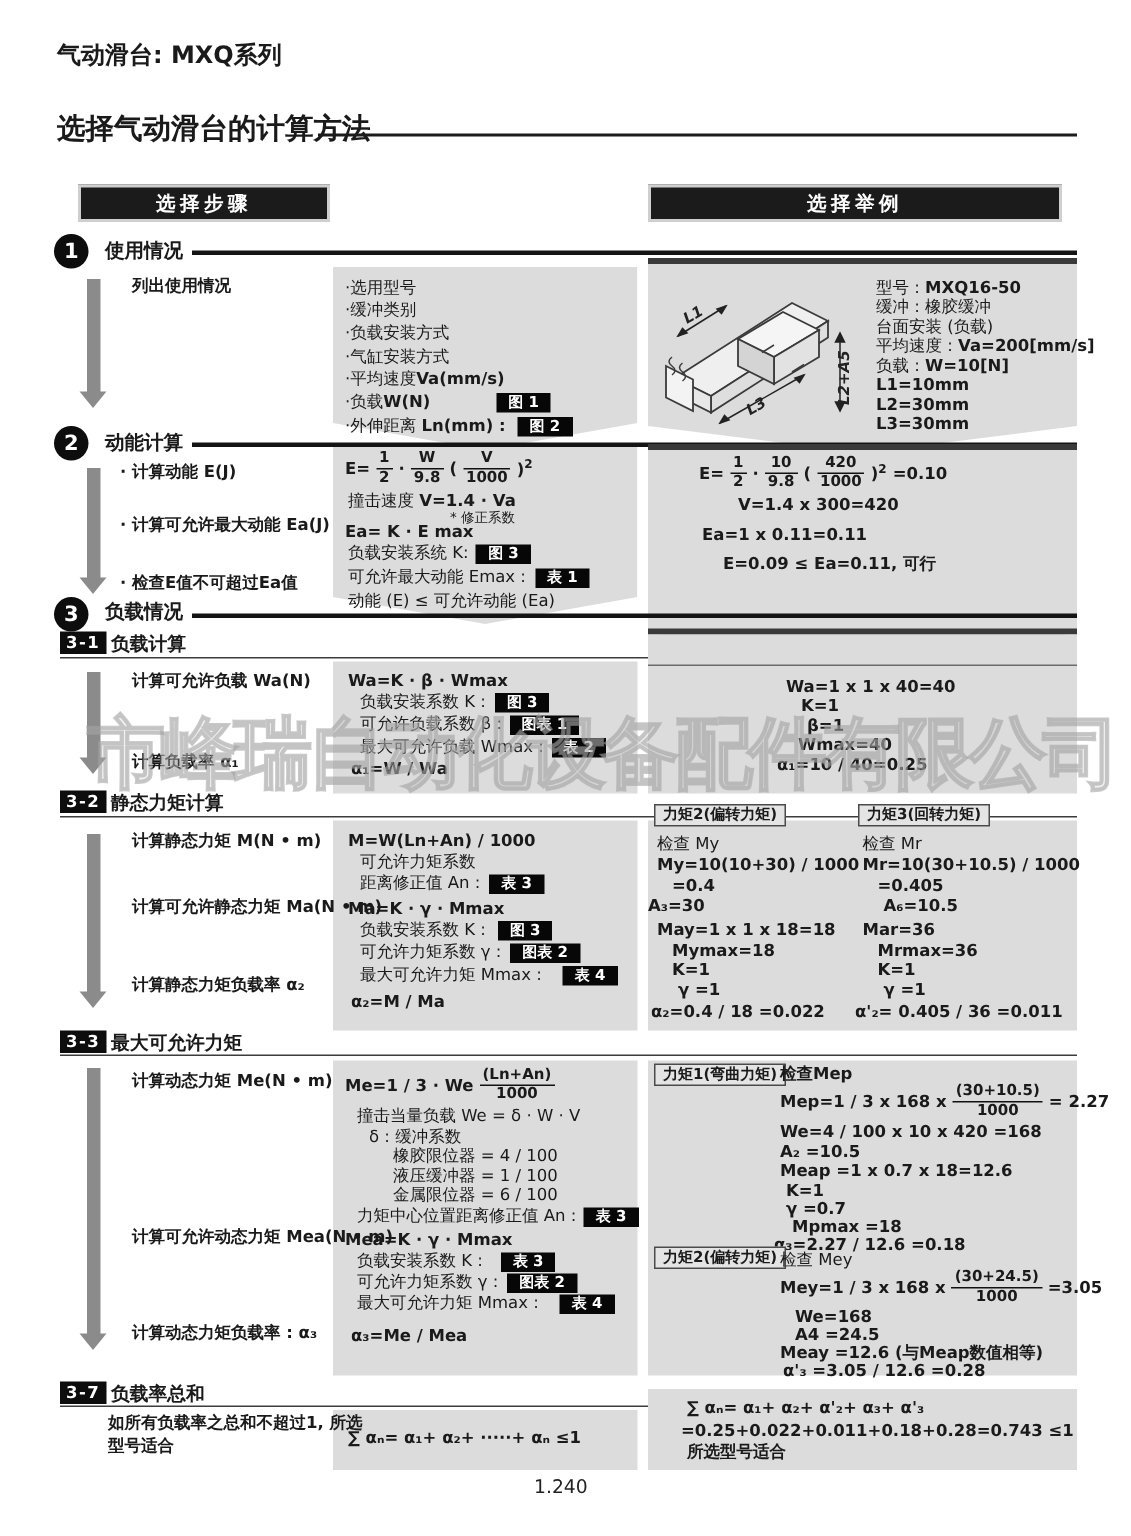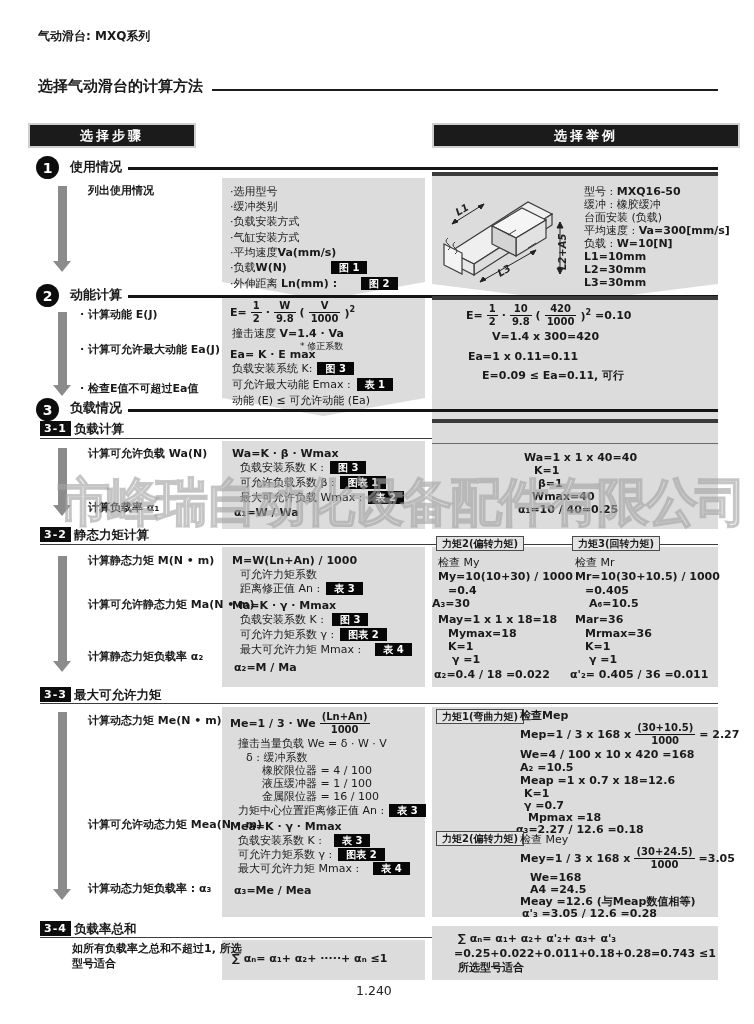--- a/index.html
+++ b/index.html
@@ -5,22 +5,22 @@
   * { margin:0; padding:0; box-sizing:border-box; }
   html,body { background:#ffffff; }
   #page {
     position:relative; width:754px; height:1024px; background:#fff;
     font-family:"DejaVu Sans","Liberation Sans",sans-serif; color:#1a1a1a;
     overflow:hidden;
   }
   .t { position:absolute; font-size:11px; white-space:nowrap; line-height:13px; }
   .b { font-weight:bold; }
   .sm { font-size:9px; }
-  .brand { font-size:12px; font-weight:bold; }
-  .pagetitle { font-size:15px; font-weight:bold; }
+  .brand { font-size:16px; font-weight:bold; }
+  .pagetitle { font-size:19px; font-weight:bold; }
   .titlerule { position:absolute; background:#1c1c1c; height:2px; }
   .colhead {
     position:absolute; height:25px; background:#1b1b1b; color:#fff;
     font-size:13px; font-weight:bold; letter-spacing:3px;
     display:flex; align-items:center; justify-content:center;
     border:2px solid #cfcfcf;
   }
   .circle {
     position:absolute; width:23px; height:23px; border-radius:50%;
     background:#0d0d0d; color:#fff; font-size:14px; font-weight:bold;
@@ -67,40 +67,40 @@
 </style>
 </head>
 <body>
 
 <div id="page">
 
   <div class="t brand" style="left:38px;top:30px">气动滑台: MXQ系列</div>
   <div class="t pagetitle" style="left:38px;top:80px">选择气动滑台的计算方法</div>
   <div class="titlerule" style="left:212px;top:89px;width:506px"></div>
 
-  <div class="colhead" style="left:28px;top:123px;width:168px">选择步骤</div>
-  <div class="colhead" style="left:432px;top:123px;width:308px">选择举例</div>
+  <div class="colhead" style="left:52px;top:123px;width:168px">选择步骤</div>
+  <div class="colhead" style="left:432px;top:123px;width:276px">选择举例</div>
 
   <div class="circle" style="left:36px;top:156px">1</div>
   <div class="sectitle" style="left:70px;top:158px">使用情况</div>
   <div class="thickrule" style="left:128px;top:167px;width:590px"></div>
   <div class="varrow" style="top:186px;height:76px"></div>
   <div class="t b" style="left:88px;top:184px">列出使用情况</div>
 
   <div class="panel chev" style="left:222px;top:178px;width:203px;height:122px"></div>
   <div class="topbar" style="left:432px;top:172px;width:286px"></div>
   <div class="panel chev" style="left:432px;top:176px;width:286px;height:126px"></div>
 
   <div class="t" style="left:230px;top:185px">·选用型号</div>
   <div class="t" style="left:230px;top:200px">·缓冲类别</div>
   <div class="t" style="left:230px;top:215px">·负载安装方式</div>
   <div class="t" style="left:230px;top:231px">·气缸安装方式</div>
   <div class="t" style="left:230px;top:246px"><span>·平均速度</span><span class="b">Va(mm/s)</span></div>
   <div class="t" style="left:230px;top:261px"><span>·负载</span><span class="b">W(N)</span><span class="tag" style="margin-left:44px">图 1</span></div>
-  <div class="t" style="left:230px;top:277px"><span>·外伸距离 </span><span class="b">Ln(mm) :</span><span class="tag" style="margin-left:24px">图 2</span></div>
+  <div class="t" style="left:230px;top:277px"><span>·外伸距离 </span><span class="b">Ln(mm) :</span><span class="tag" style="margin-left:8px">图 2</span></div>
 
   <svg class="diag" style="left:436px;top:178px" width="146" height="116" viewBox="0 0 146 116">
     <g fill="none" stroke="#3a3a3a" stroke-width="1.2">
       <polygon points="14,74 92,24 116,36 38,86" fill="#efefef"></polygon>
       <polygon points="38,86 116,36 116,47 38,97" fill="#dedede"></polygon>
       <polygon points="14,74 38,86 38,97 14,85" fill="#e8e8e8"></polygon>
       <polygon points="8,66 26,75 26,96 8,87" fill="#f3f3f3"></polygon>
       <path d="M12,72 q4,-3 0,-6 q-4,-3 0,-6 M19,76 q4,-3 0,-6 q-4,-3 0,-6" stroke-width="1"></path>
       <polygon points="56,48 86,30 110,42 80,60" fill="#f5f5f5"></polygon>
       <polygon points="80,60 110,42 110,60 80,78" fill="#e2e2e2"></polygon>
@@ -120,21 +120,21 @@
       <polygon points="124,96 121,90 127,90" fill="#222"></polygon>
     </g>
     <text x="22" y="38" transform="rotate(-30 22 38)">L1</text>
     <text x="64" y="99" transform="rotate(-30 64 99)">L3</text>
     <text x="130" y="92" transform="rotate(-90 130 92)">L2+A5</text>
   </svg>
 
   <div class="t" style="left:584px;top:185px"><span>型号 : </span><span class="b">MXQ16-50</span></div>
   <div class="t" style="left:584px;top:198px">缓冲 : 橡胶缓冲</div>
   <div class="t" style="left:584px;top:211px">台面安装 (负载)</div>
-  <div class="t" style="left:584px;top:224px"><span>平均速度 : </span><span class="b">Va=300[mm/s]</span></div>
+  <div class="t" style="left:584px;top:224px"><span>平均速度 : </span><span class="b">Va=200[mm/s]</span></div>
   <div class="t" style="left:584px;top:237px"><span>负载 : </span><span class="b">W=10[N]</span></div>
   <div class="t b" style="left:584px;top:250px">L1=10mm</div>
   <div class="t b" style="left:584px;top:263px">L2=30mm</div>
   <div class="t b" style="left:584px;top:276px">L3=30mm</div>
 
   <div class="circle" style="left:36px;top:284px">2</div>
   <div class="sectitle" style="left:70px;top:286px">动能计算</div>
   <div class="thickrule" style="left:128px;top:295px;width:590px"></div>
   <div class="varrow" style="top:312px;height:74px"></div>
 
@@ -282,21 +282,21 @@
     <span>Me=1 / 3 · We</span>
     <span class="fr">
         <span class="n">(Ln+An)</span>
         <span class="d">1000</span>
       </span>
   </div>
   <div class="t" style="left:238px;top:737px">撞击当量负载 We = δ · W · V</div>
   <div class="t" style="left:246px;top:751px">δ : 缓冲系数</div>
   <div class="t" style="left:262px;top:764px">橡胶限位器 = 4 / 100</div>
   <div class="t" style="left:262px;top:777px">液压缓冲器 = 1 / 100</div>
-  <div class="t" style="left:262px;top:790px">金属限位器 = 16 / 100</div>
+  <div class="t" style="left:262px;top:790px">金属限位器 = 6 / 100</div>
   <div class="t" style="left:238px;top:804px"><span>力矩中心位置距离修正值 An :</span><span class="tag" style="margin-left:5px">表 3</span></div>
   <div class="t b" style="left:230px;top:820px">Mea=K · γ · Mmax</div>
   <div class="t" style="left:238px;top:834px"><span>负载安装系数 K :</span><span class="tag" style="margin-left:12px">表 3</span></div>
   <div class="t" style="left:238px;top:848px"><span>可允许力矩系数 γ :</span><span class="tag" style="margin-left:6px">图表 2</span></div>
   <div class="t" style="left:238px;top:862px"><span>最大可允许力矩 Mmax :</span><span class="tag" style="margin-left:14px">表 4</span></div>
   <div class="t b" style="left:234px;top:884px">α₃=Me / Mea</div>
 
   <div class="mbox" style="left:436px;top:709px">力矩1(弯曲力矩)</div>
   <div class="t b" style="left:520px;top:709px">检查Mep</div>
   <div class="frow" style="left:520px;top:722px">
@@ -323,21 +323,21 @@
         <span class="n">(30+24.5)</span>
         <span class="d">1000</span>
       </span>
     <span>=3.05</span>
   </div>
   <div class="t b" style="left:530px;top:871px">We=168</div>
   <div class="t b" style="left:530px;top:883px">A4 =24.5</div>
   <div class="t b" style="left:520px;top:895px">Meay =12.6 (与Meap数值相等)</div>
   <div class="t b" style="left:522px;top:907px">α'₃ =3.05 / 12.6 =0.28</div>
 
-  <div class="subbadge" style="left:40px;top:921px">3-4</div>
+  <div class="subbadge" style="left:40px;top:921px">3-7</div>
   <div class="sectitle" style="left:74px;top:921px;font-size:12.5px">负载率总和</div>
   <div class="thinrule" style="left:40px;top:937px;width:678px"></div>
 
   <div class="panel" style="left:222px;top:940px;width:203px;height:40px"></div>
   <div class="panel" style="left:432px;top:926px;width:286px;height:54px"></div>
 
   <div class="t b" style="left:72px;top:942px">如所有负载率之总和不超过1, 所选</div>
   <div class="t b" style="left:72px;top:957px">型号适合</div>
 
   <div class="t b" style="left:232px;top:952px">∑ αₙ= α₁+ α₂+ ·····+ αₙ ≤1</div>

